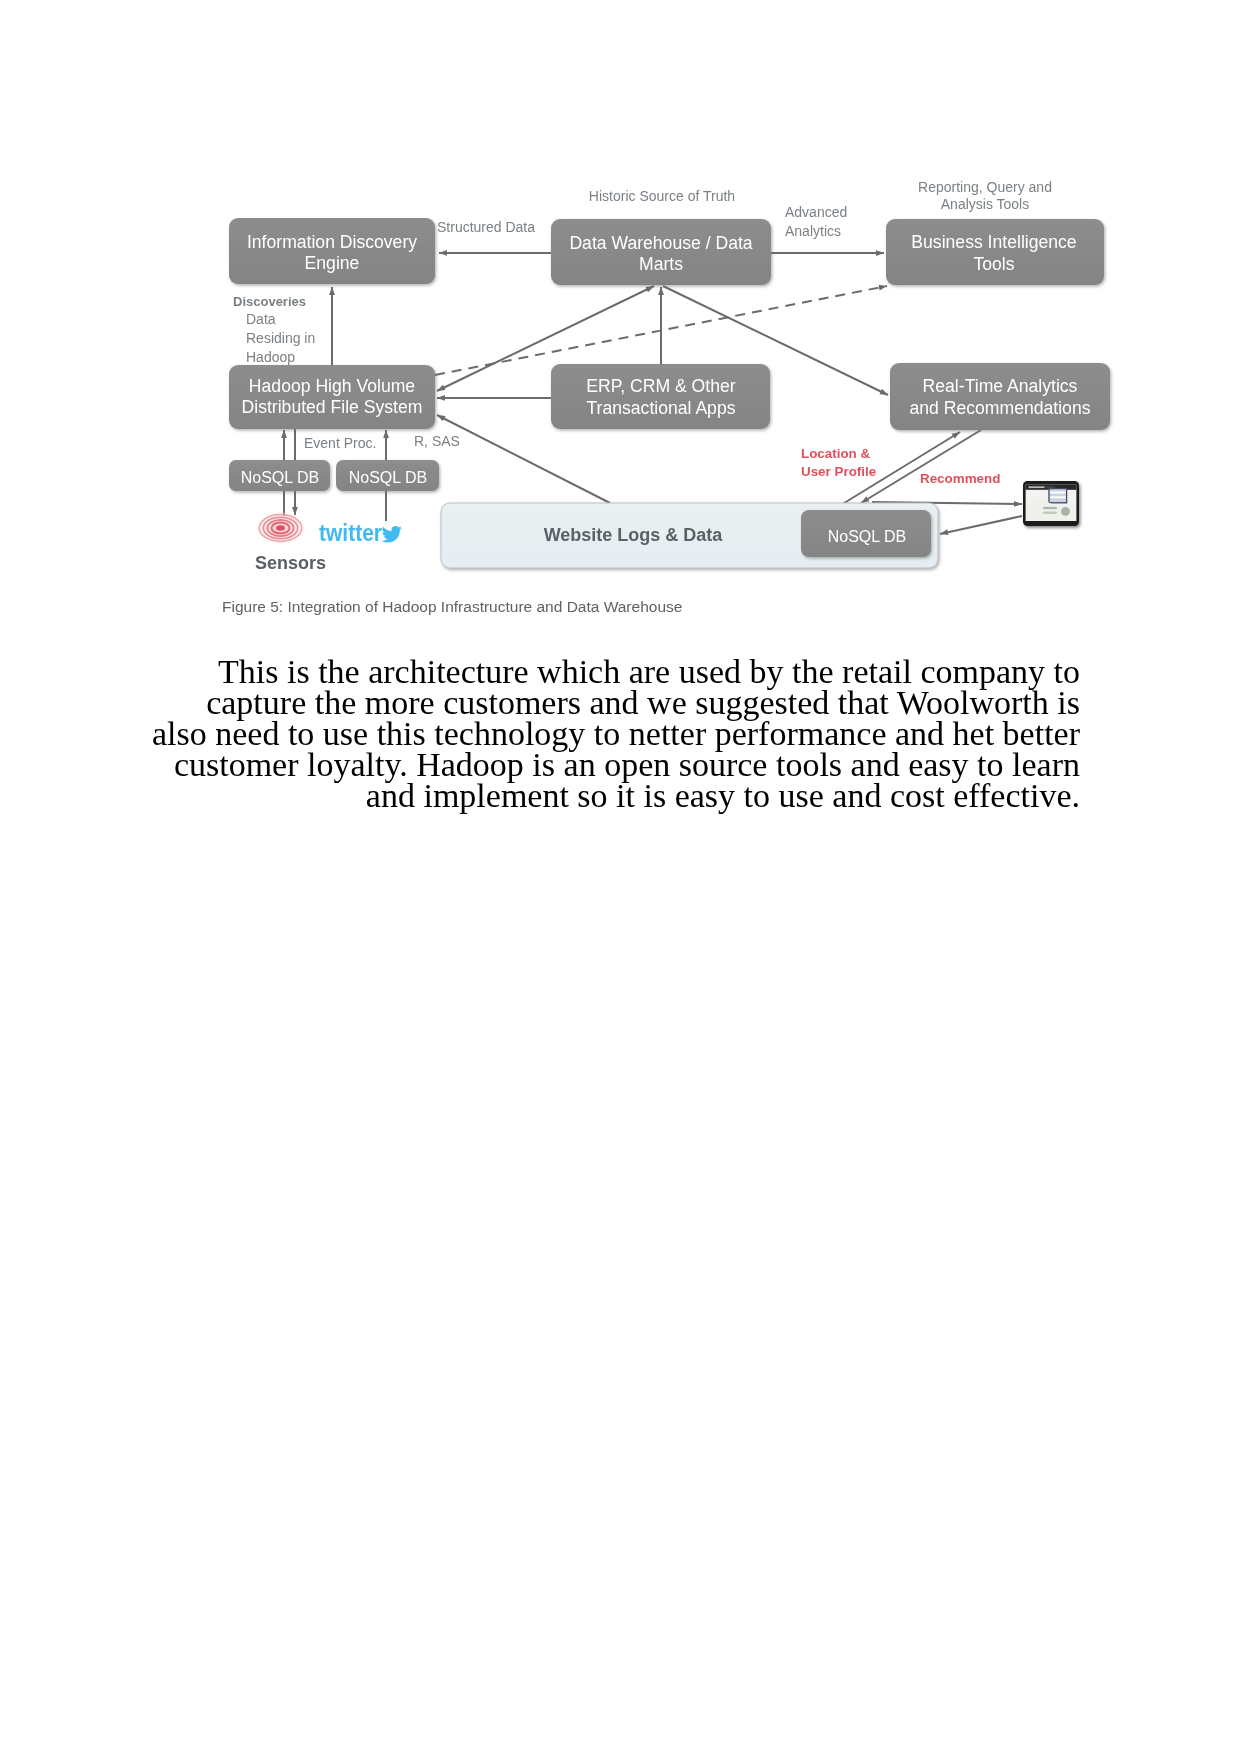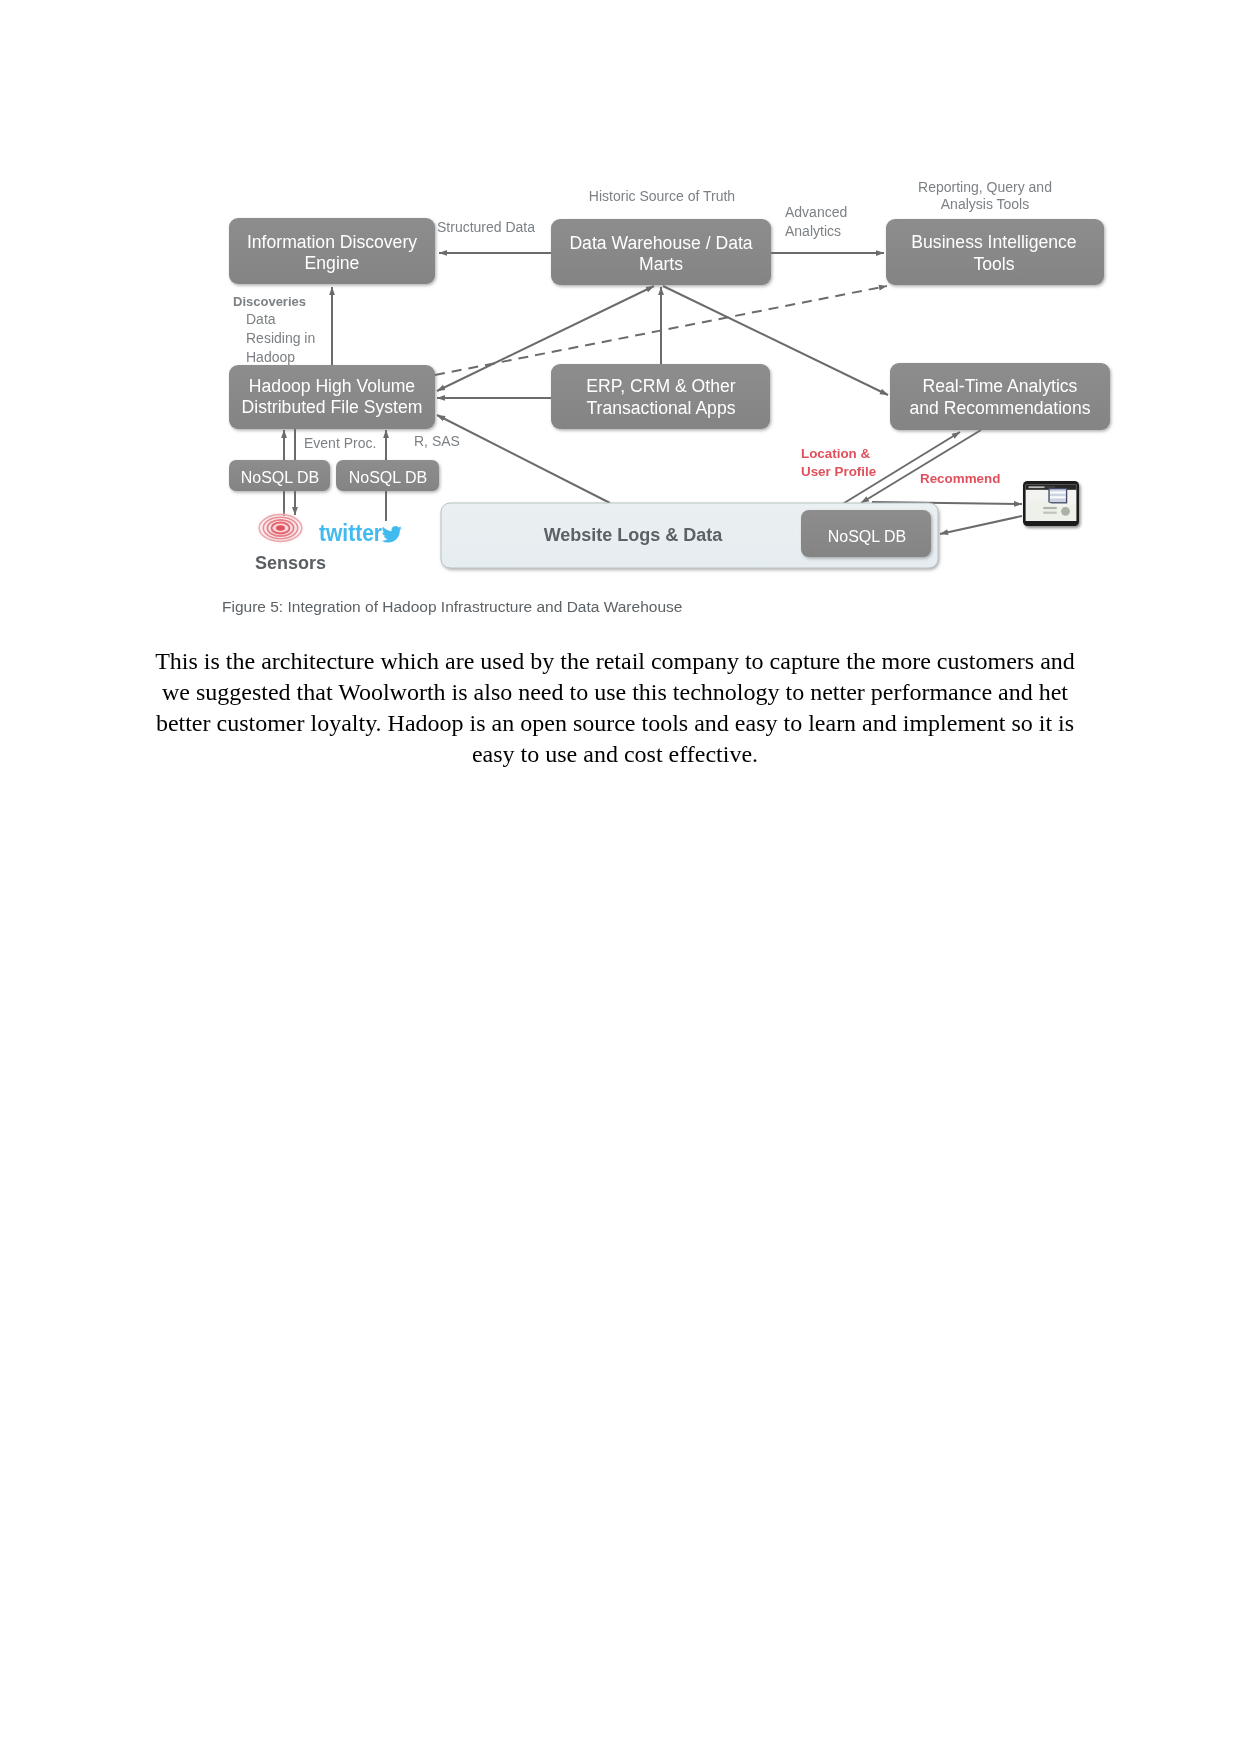--- a/index.html
+++ b/index.html
@@ -12,22 +12,22 @@
   #figure .bx{fill:#ffffff;font-size:17.6px;}
   #figure .nosql{font-size:16px;}
   #figure .weblogs{fill:#5b6166;font-size:18px;font-weight:bold;}
   #figure .sensors{fill:#5a5f63;font-size:18px;font-weight:bold;}
   #figure .lbl{fill:#7c8185;font-size:14px;}
   #figure .lbl.bold{font-weight:bold;font-size:13px;}
   #figure .red{fill:#e0505c;font-size:13.4px;font-weight:bold;}
   #figure .tw{fill:#41bbef;font-size:20.4px;font-weight:bold;}
   #figure .caption{fill:#5d6266;font-size:15.5px;}
   .para{position:absolute;left:150px;top:622px;width:930px;
-        font-family:"Liberation Serif",serif;font-size:24px;line-height:31.1px;color:#000;
-        text-align:center;}
+        font-family:"Liberation Serif",serif;font-size:34px;line-height:31.1px;color:#000;
+        text-align:right;}
 </style>
 </head>
 <body>
 
 <div class="page">
 
   <svg id="figure" viewBox="210 160 920 470" xmlns="http://www.w3.org/2000/svg">
     <defs>
       <marker id="ah" markerUnits="userSpaceOnUse" markerWidth="9" markerHeight="7" refX="8.3" refY="3.4" orient="auto">
         <path d="M0.2,0.5 L8.5,3.4 L0.2,6.4 Z" fill="#6b6b6b"></path>

